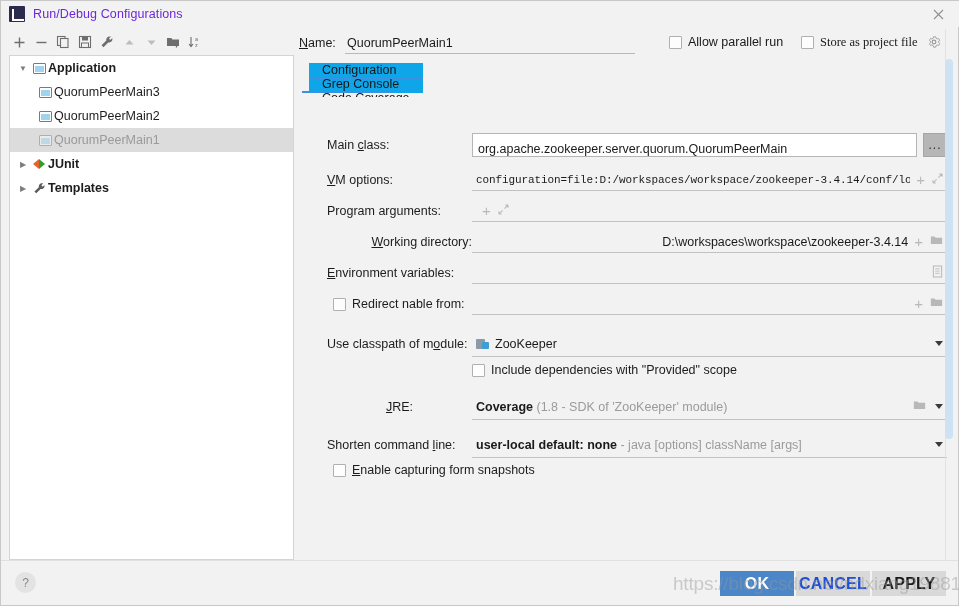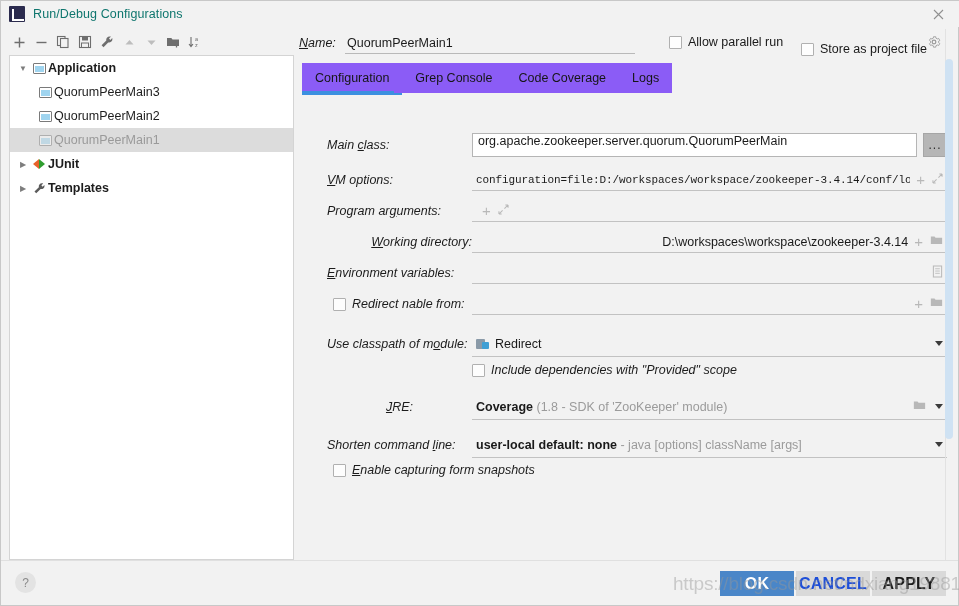--- a/index.html
+++ b/index.html
@@ -29,21 +29,21 @@
     width: 16px; height: 16px; margin-left: 8px; margin-right: 8px;
     background: #2b2b4e; position: relative; border-radius: 1px;
     flex: 0 0 auto;
   }
   #app-icon::after {
     content: ""; position: absolute; left: 3px; top: 3px;
     width: 10px; height: 10px;
     border-left: 2px solid #fff; border-bottom: 2px solid #fff;
   }
   #title-text {
-    font-size: 12.5px; color: #0f766e; letter-spacing: .1px;
+    font-size: 12.5px; color: #6d28d9; letter-spacing: .1px;
   }
   #close-btn {
     position: absolute; right: 0; top: 0; width: 44px; height: 26px;
     display: flex; align-items: center; justify-content: center;
     color: #888; font-size: 14px; line-height: 1;
   }
 
   
   #left-toolbar {
     position: absolute; left: 8px; top: 28px; width: 285px; height: 26px;
@@ -104,52 +104,52 @@
     width: 290px; height: 22px; border: none; border-bottom: 1px solid #b9b9b9;
     background: transparent; font-family: "Liberation Sans", sans-serif;
     font-size: 12.5px; color: #1a1a1a; padding: 0 2px; outline: none;
   }
   .chk-wrap { display: flex; align-items: center; gap: 6px; font-size: 12.5px; }
   .chk {
     width: 13px; height: 13px; border: 1px solid #b0b0b0; background: #fdfdfd;
     border-radius: 1px; flex: 0 0 13px;
   }
   #allow-parallel { position: absolute; left: 370px; top: 6px; }
-  #store-project { position: absolute; left: 502px; top: 13px; }
+  #store-project { position: absolute; left: 502px; top: 6px; font-family: Liberation Serif, serif; }
   #gear-btn { position: absolute; left: 628px; top: 6px; color: #9a9a9a; }
 
   
   #tabbar {
-    position: absolute; left: 3px; top: 34px; height: 30px;
-    background: #8b5cf6; display: flex; align-items: stretch;
+    position: absolute; left: 10px; top: 34px; height: 30px;
+    background: #0ea5e9; display: flex; align-items: stretch; flex-direction: column;
   }
   .tab {
     padding: 0 13px; display: flex; align-items: center;
     font-size: 12.5px; color: #161616; position: relative;
   }
   .tab.active::after {
     content: ""; position: absolute; left: 0; right: 0; bottom: -2px; height: 2px;
     background: #3c90e0;
   }
   #tab-underline {
     position: absolute; left: 3px; top: 62px; width: 92px; height: 2px; background: #3c90e0;
   }
 
   
   #form {
     position: absolute; left: 20px; top: 68px; width: 632px; height: 463px;
     background: #f2f2f2;
   }
   .frow { position: absolute; left: 0; display: flex; align-items: center; }
-  .flabel { font-size: 12.5px; color: #1c1c1c; white-space: nowrap; font-style: italic; }
+  .flabel { font-size: 12.5px; color: #1c1c1c; white-space: nowrap; }
   .u { text-decoration: underline; }
 
   .fld-boxed {
     height: 24px; border: 1px solid #b5b5b5; background: #fff;
-    display: flex; align-items: flex-start; padding: 0 5px;
+    display: flex; align-items: flex-end; padding: 0 5px;
     font-size: 12.5px; color: #1a1a1a;
   }
   .fld-under {
     height: 22px; border-bottom: 1px solid #c2c2c2; background: transparent;
     display: flex; align-items: center; padding: 0 4px;
     font-size: 12.5px; color: #1a1a1a;
   }
   .mono {
     font-family: "Liberation Mono", "DejaVu Sans Mono", monospace;
     font-size: 11px; color: #1a1a1a; letter-spacing: -.1px;
@@ -472,21 +472,21 @@
         </div>
       </div>
 
       <div class="frow" style="top:234px; left:8px; width:620px;">
         <div class="flabel" style="width:145px;">Use classpath of m<span class="u">o</span>dule:</div>
         <div class="fld-combo grow" style="width:467px;">
           <span class="module-ico">
               <span class="m1"></span>
               <span class="m2"></span>
             </span>
-          <span class="grow">Redirect</span>
+          <span class="grow">ZooKeeper</span>
           <span class="caret"></span>
         </div>
       </div>
 
       <div class="frow" style="top:266px; left:153px;">
         <div class="chk-wrap">
           <div class="chk"></div>
           <span class="flabel">Include dependencies with "Provided" scope</span>
         </div>
       </div>

